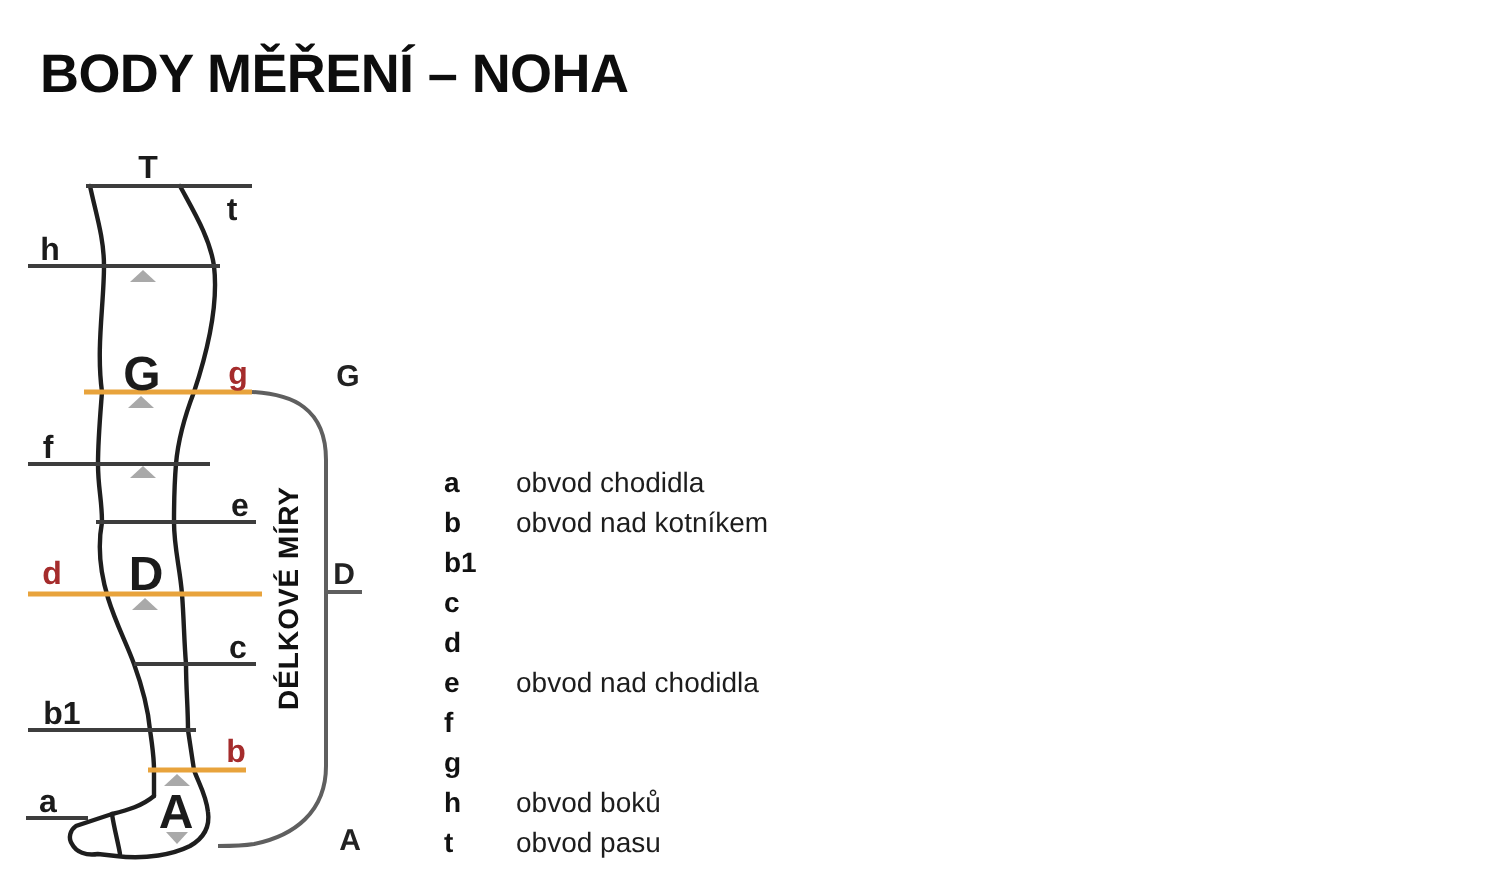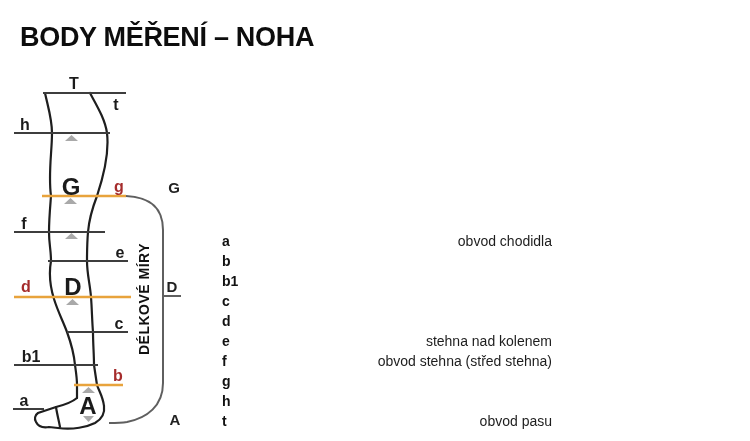--- a/index.html
+++ b/index.html
@@ -31,21 +31,21 @@
 
   .legend {
     position:absolute; left:222px; top:231px; width:330px;
     list-style:none;
   }
   .legend li {
     height:20px; display:flex; align-items:center;
     font-size:14px; color:#1d1d1d;
   }
   .legend .key { width:36px; font-weight:bold; color:#111; }
-  .legend .desc { flex:1; white-space:nowrap;text-align:right; }
+  .legend .desc { flex:1; white-space:nowrap; }
 </style>
 </head>
 <body>
 
 <div class="canvas">
 
   <h1 class="page-title">BODY MĚŘENÍ – NOHA</h1>
 
   <svg class="leg-diagram" width="750" height="441" viewBox="0 0 750 441" xmlns="http://www.w3.org/2000/svg">
 
@@ -103,43 +103,44 @@
     <text class="lbl-axis" x="149" y="299" text-anchor="middle" transform="rotate(-90 149 299)">DÉLKOVÉ MÍRY</text>
   </svg>
 
   <ul class="legend">
     <li>
       <span class="key">a</span>
       <span class="desc">obvod chodidla</span>
     </li>
     <li>
       <span class="key">b</span>
+      <span class="desc">obvod nad kotníkem</span>
     </li>
     <li>
       <span class="key">b1</span>
     </li>
     <li>
       <span class="key">c</span>
     </li>
     <li>
       <span class="key">d</span>
     </li>
     <li>
       <span class="key">e</span>
-      <span class="desc">stehna nad kolenem</span>
+      <span class="desc">obvod nad chodidla</span>
     </li>
     <li>
       <span class="key">f</span>
-      <span class="desc">obvod stehna (střed stehna)</span>
     </li>
     <li>
       <span class="key">g</span>
     </li>
     <li>
       <span class="key">h</span>
+      <span class="desc">obvod boků</span>
     </li>
     <li>
       <span class="key">t</span>
       <span class="desc">obvod pasu</span>
     </li>
   </ul>
 
 </div>
 
 </body></html>

